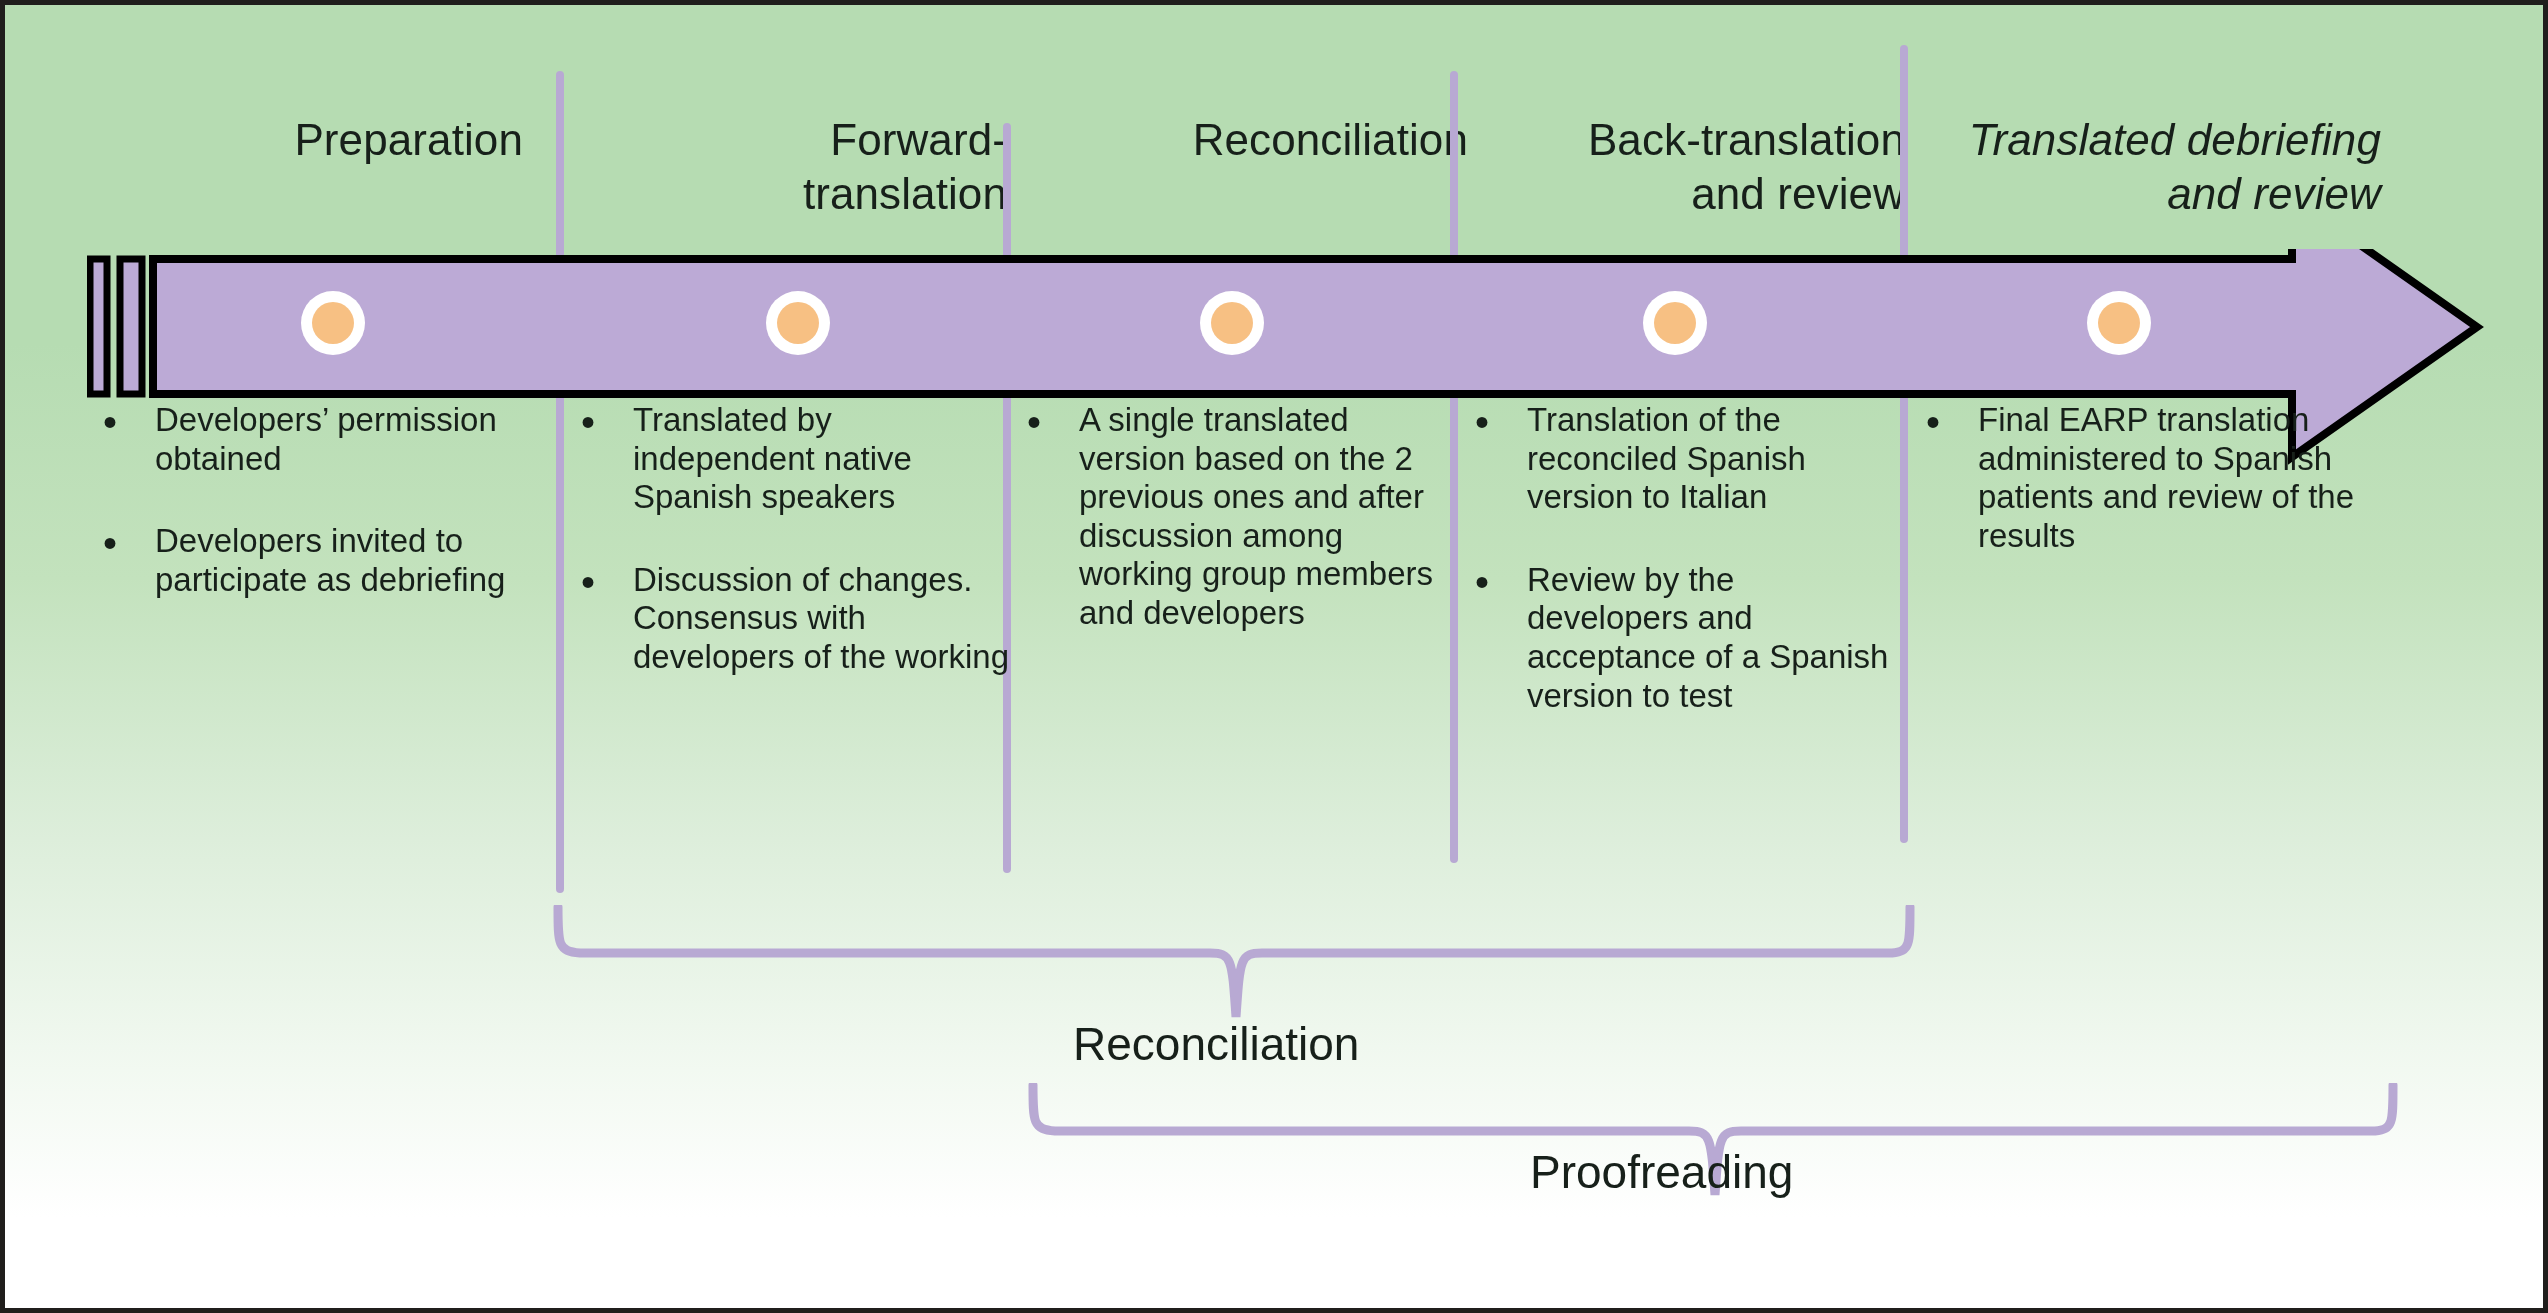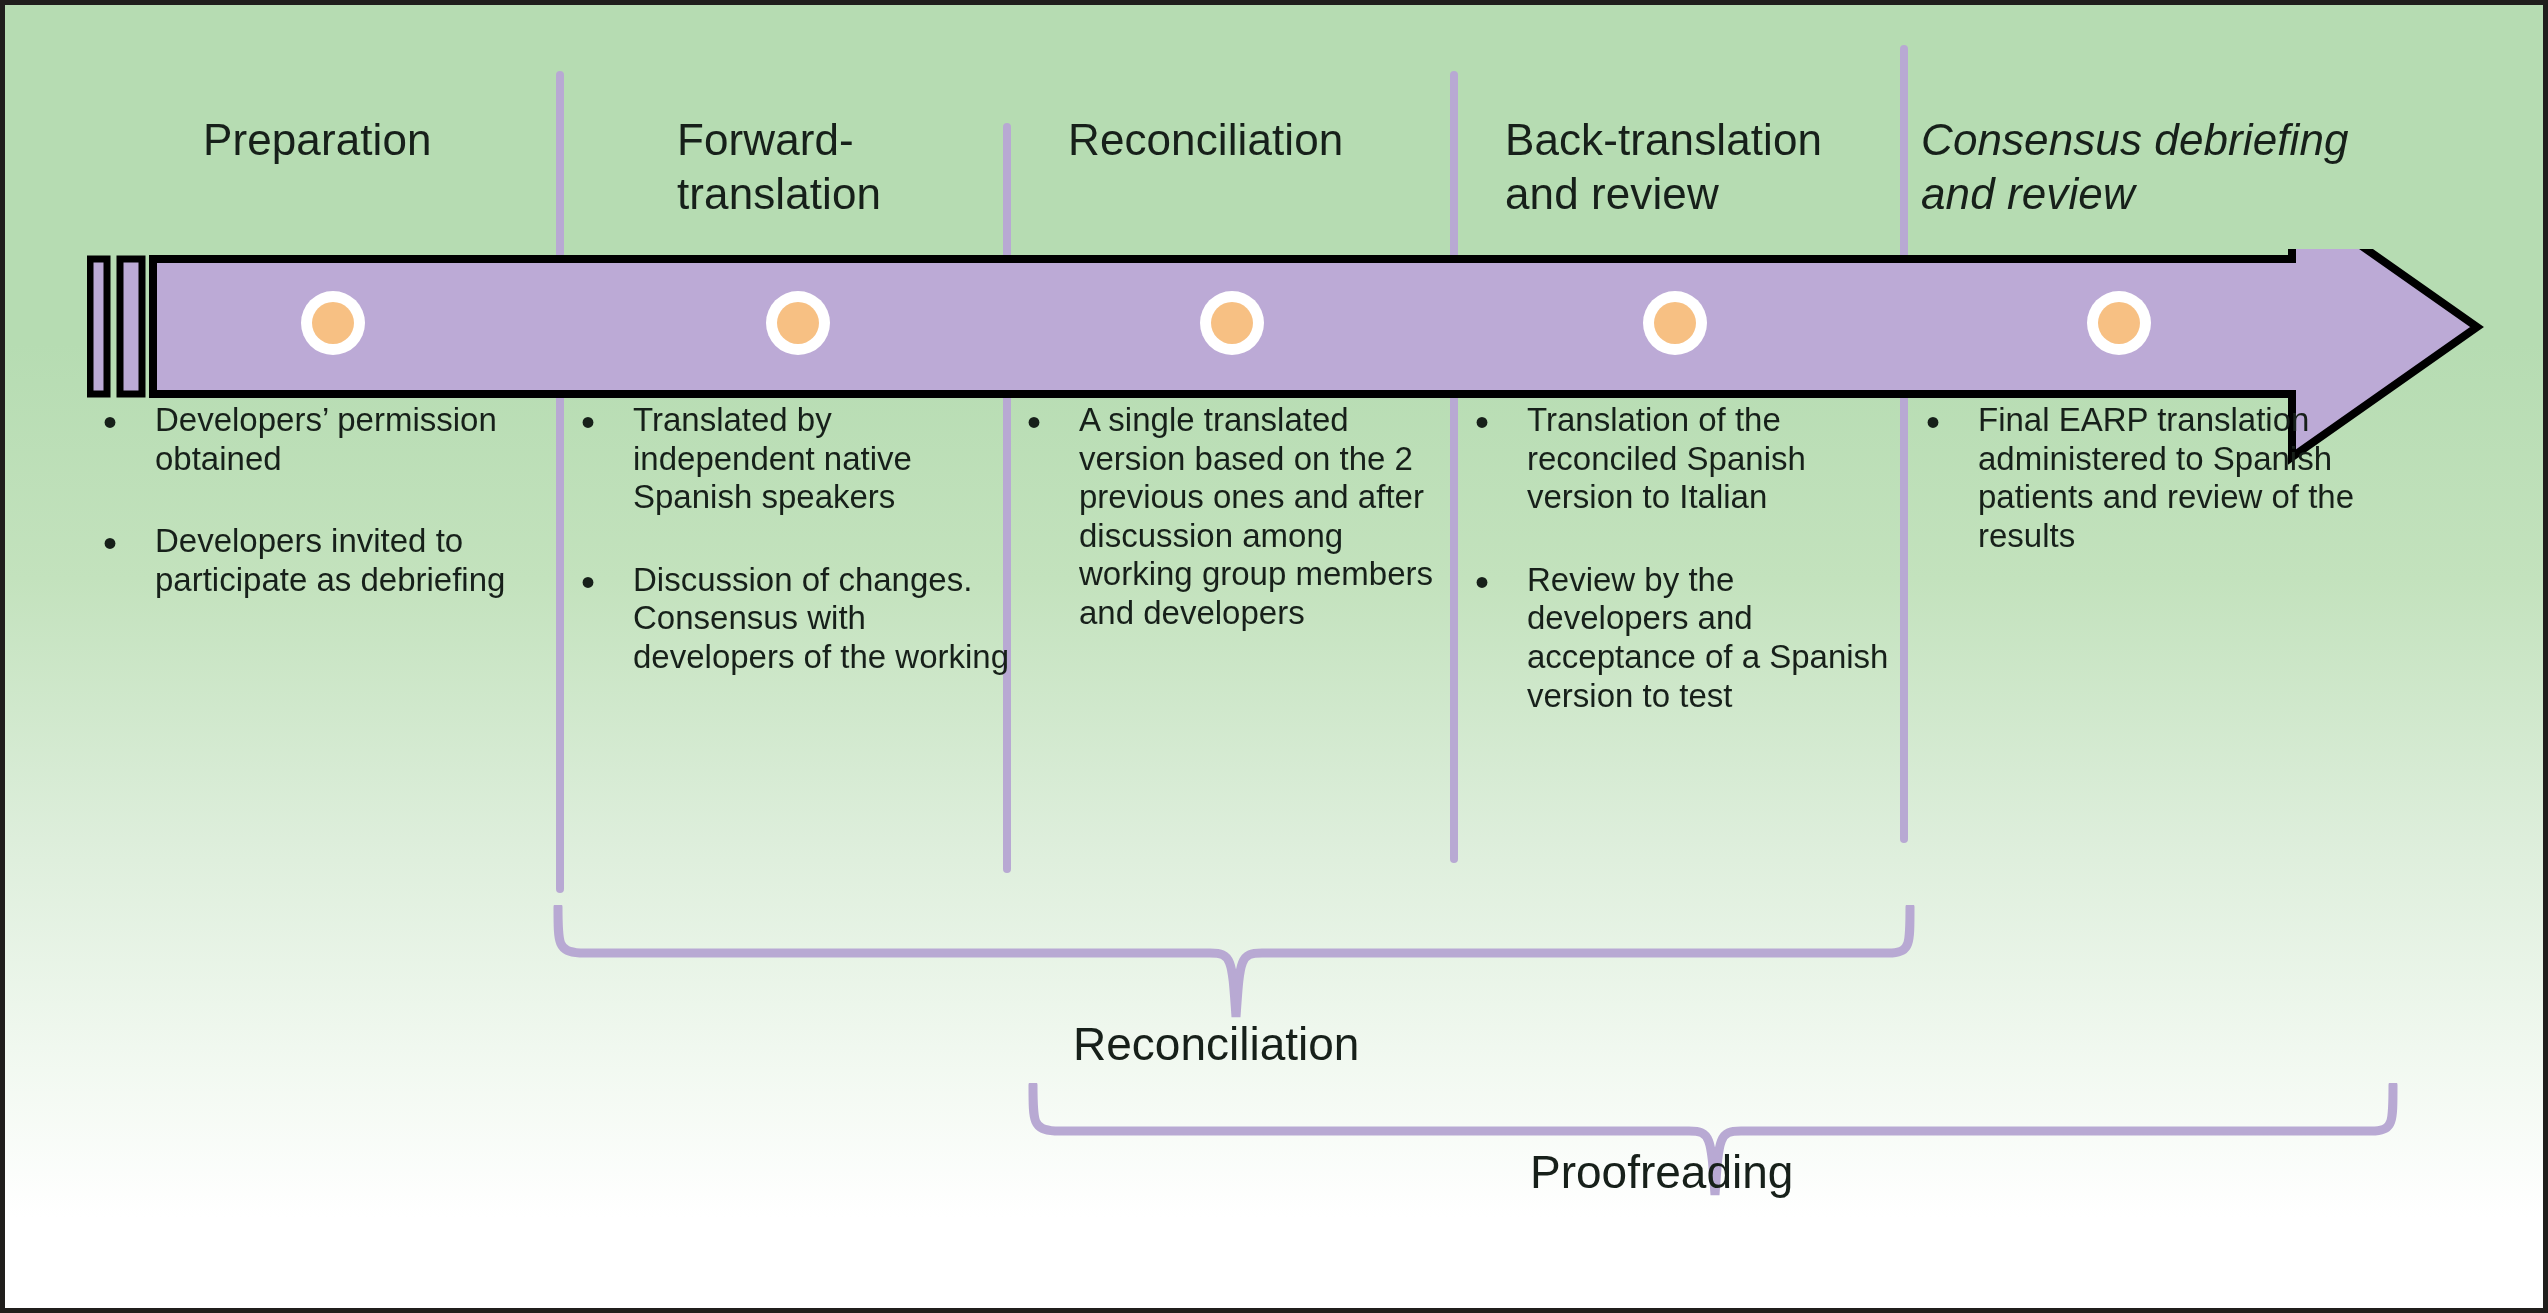--- a/index.html
+++ b/index.html
@@ -13,21 +13,21 @@
     height:1313px;
     overflow:hidden;
     background:linear-gradient(to bottom,#b6dcb2 0%, #b6dcb2 26%, #c3e2bd 44%, #ddeedb 64%, #f0f8ef 80%, #ffffff 93%, #ffffff 100%);
     box-sizing:border-box;
     border:5px solid #201e1c;
   }
 
   
   .headers{
     position:absolute;
-    left:0; top:0; right:0; height:250px;
+    left:0; top:0; right:0; height:250px;text-align:right;
   }
   .col-header{
     position:absolute;
     top:108px;
     font-size:44px;
     line-height:1.22;
     color:#17201a;
     letter-spacing:0.1px;
     white-space:pre-line;
   }
@@ -99,21 +99,21 @@
 
 <div id="stage">
 
   <div class="headers">
     <div class="col-header" style="left:198px;width:320px;">Preparation</div>
     <div class="col-header" style="left:672px;width:330px;">Forward-
 translation</div>
     <div class="col-header" style="left:1063px;width:400px;">Reconciliation</div>
     <div class="col-header" style="left:1500px;width:400px;">Back-translation
 and review</div>
-    <div class="col-header italic" style="left:1916px;width:460px;">Consensus debriefing
+    <div class="col-header italic" style="left:1916px;width:460px;">Translated debriefing
 and review</div>
   </div>
 
   <div class="divider" style="left:551px;  top:66px;  height:188px;"></div>
   <div class="divider" style="left:998px;  top:118px; height:136px;"></div>
   <div class="divider" style="left:1445px; top:66px;  height:188px;"></div>
   <div class="divider" style="left:1895px; top:40px;  height:214px;"></div>
 
   <div class="divider" style="left:551px;  top:388px; height:500px;"></div>
   <div class="divider" style="left:998px;  top:388px; height:480px;"></div>

